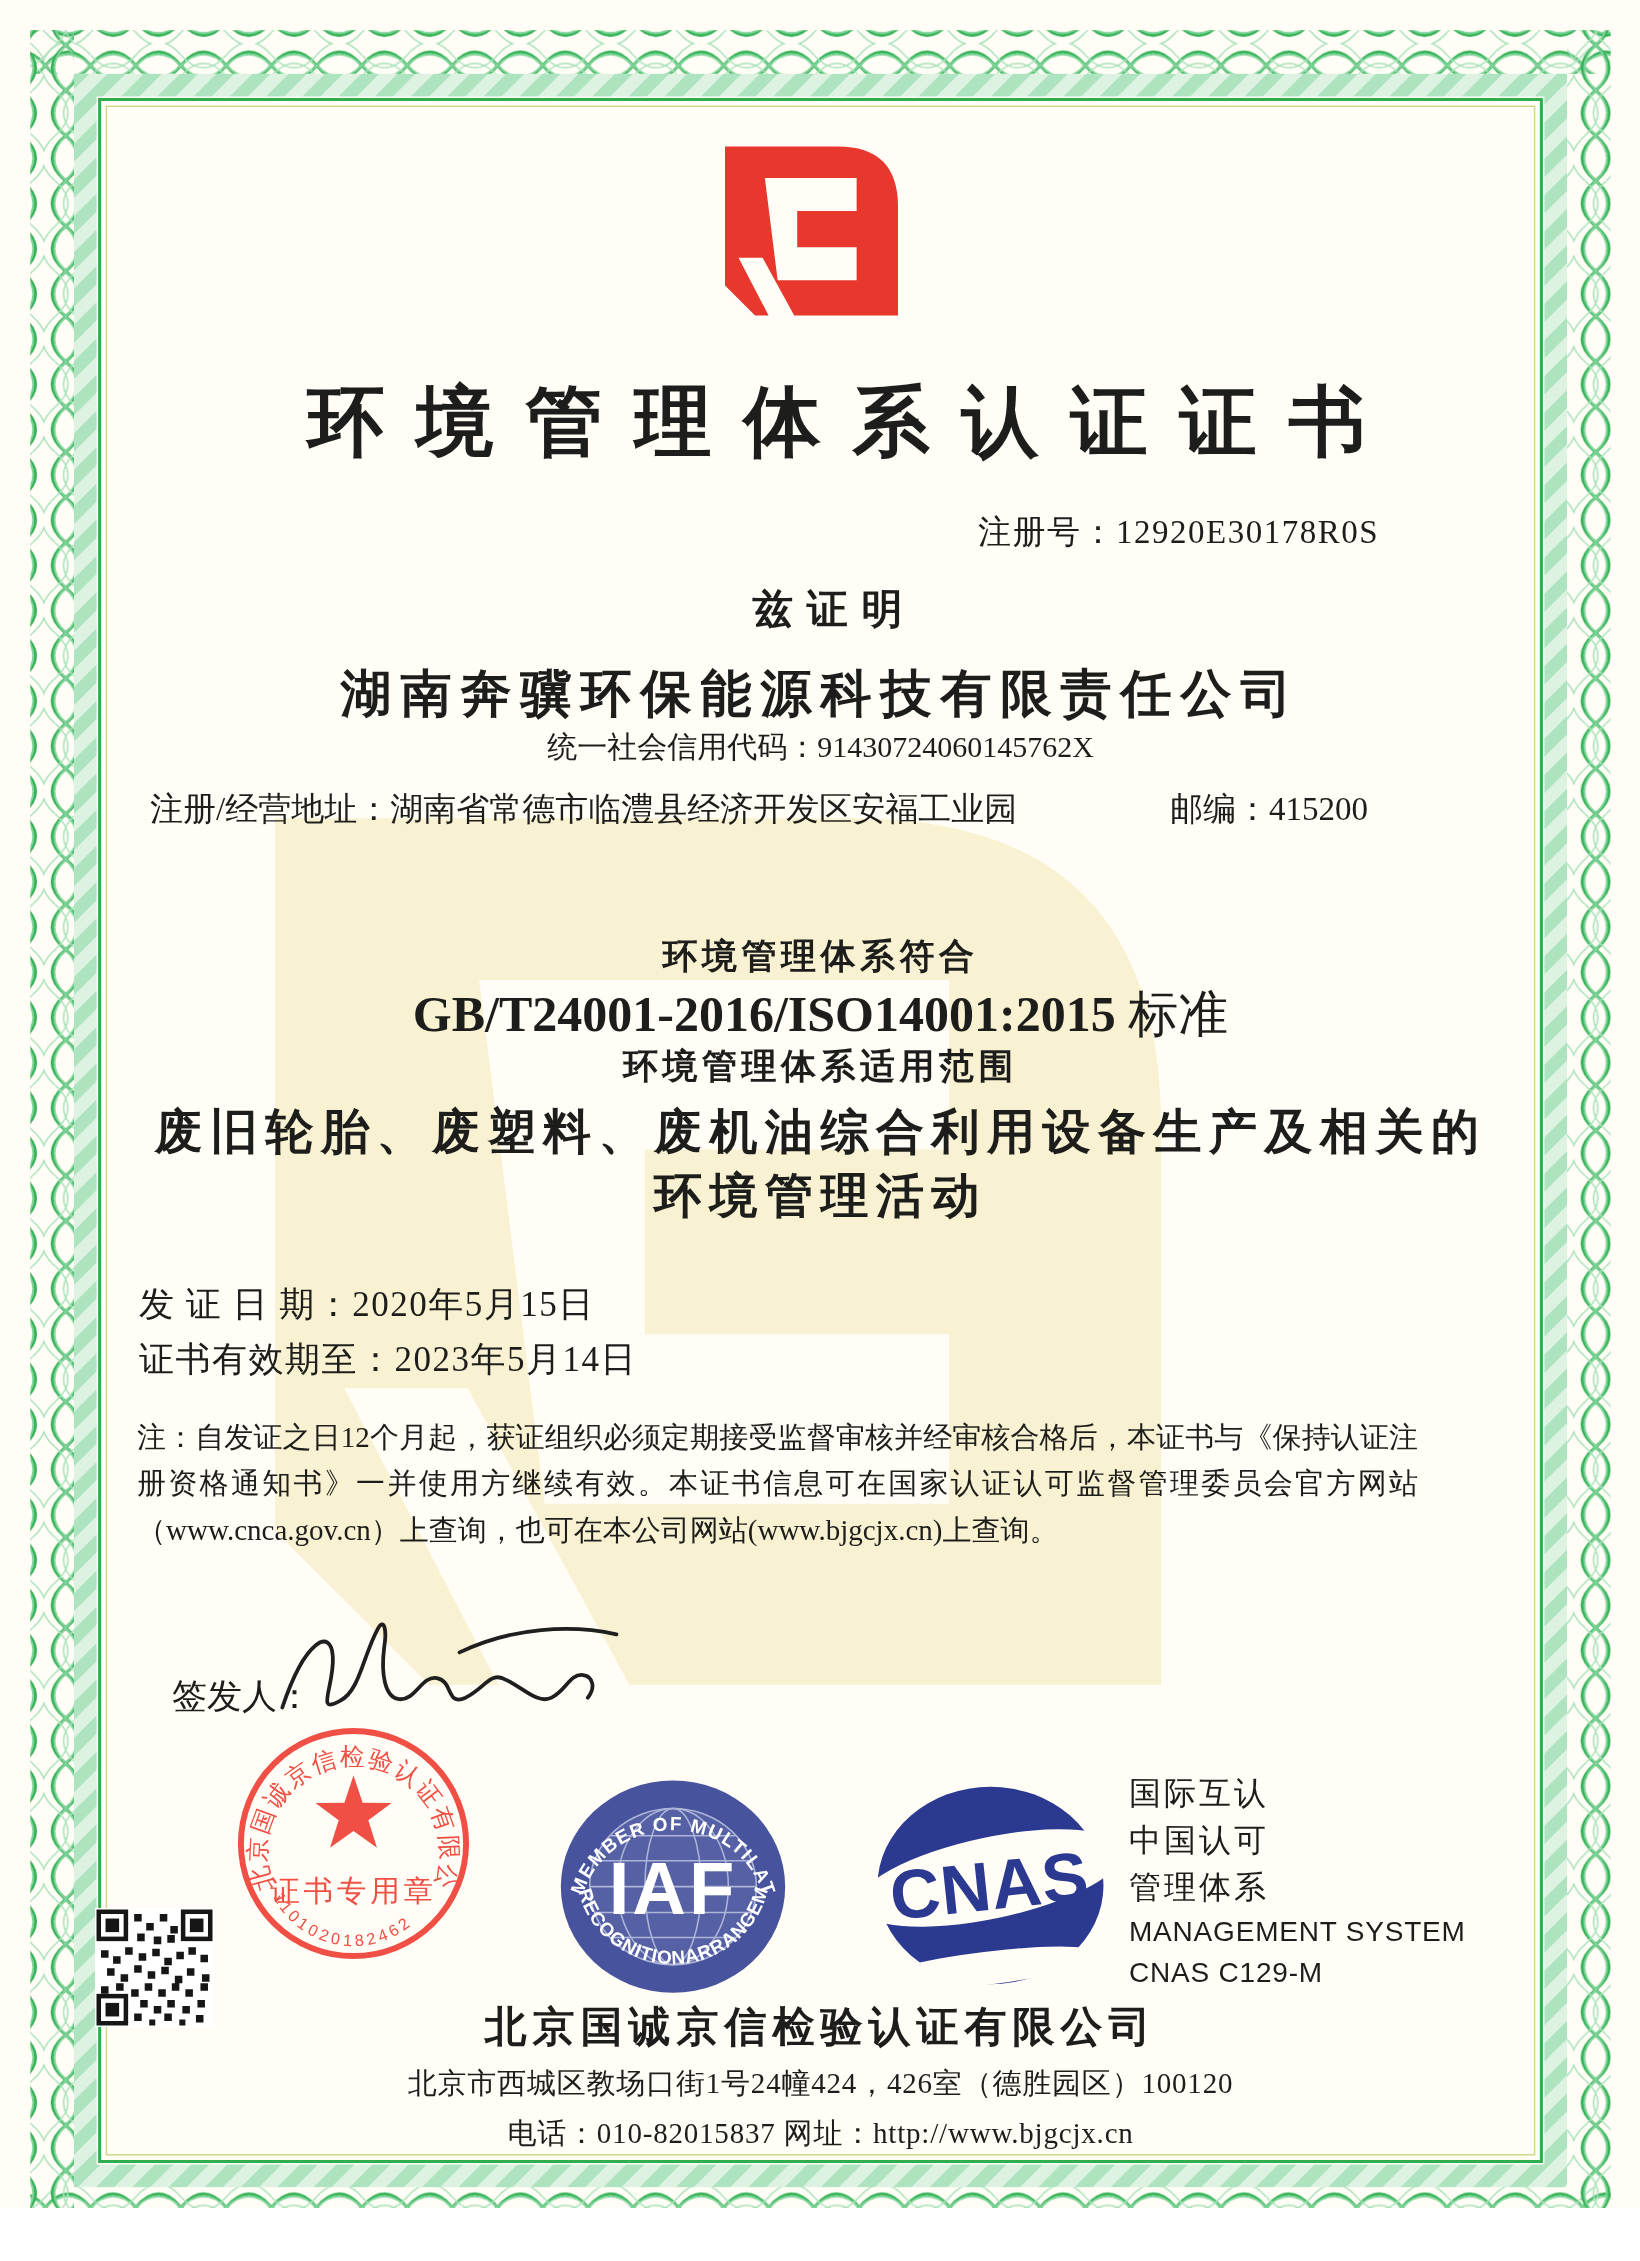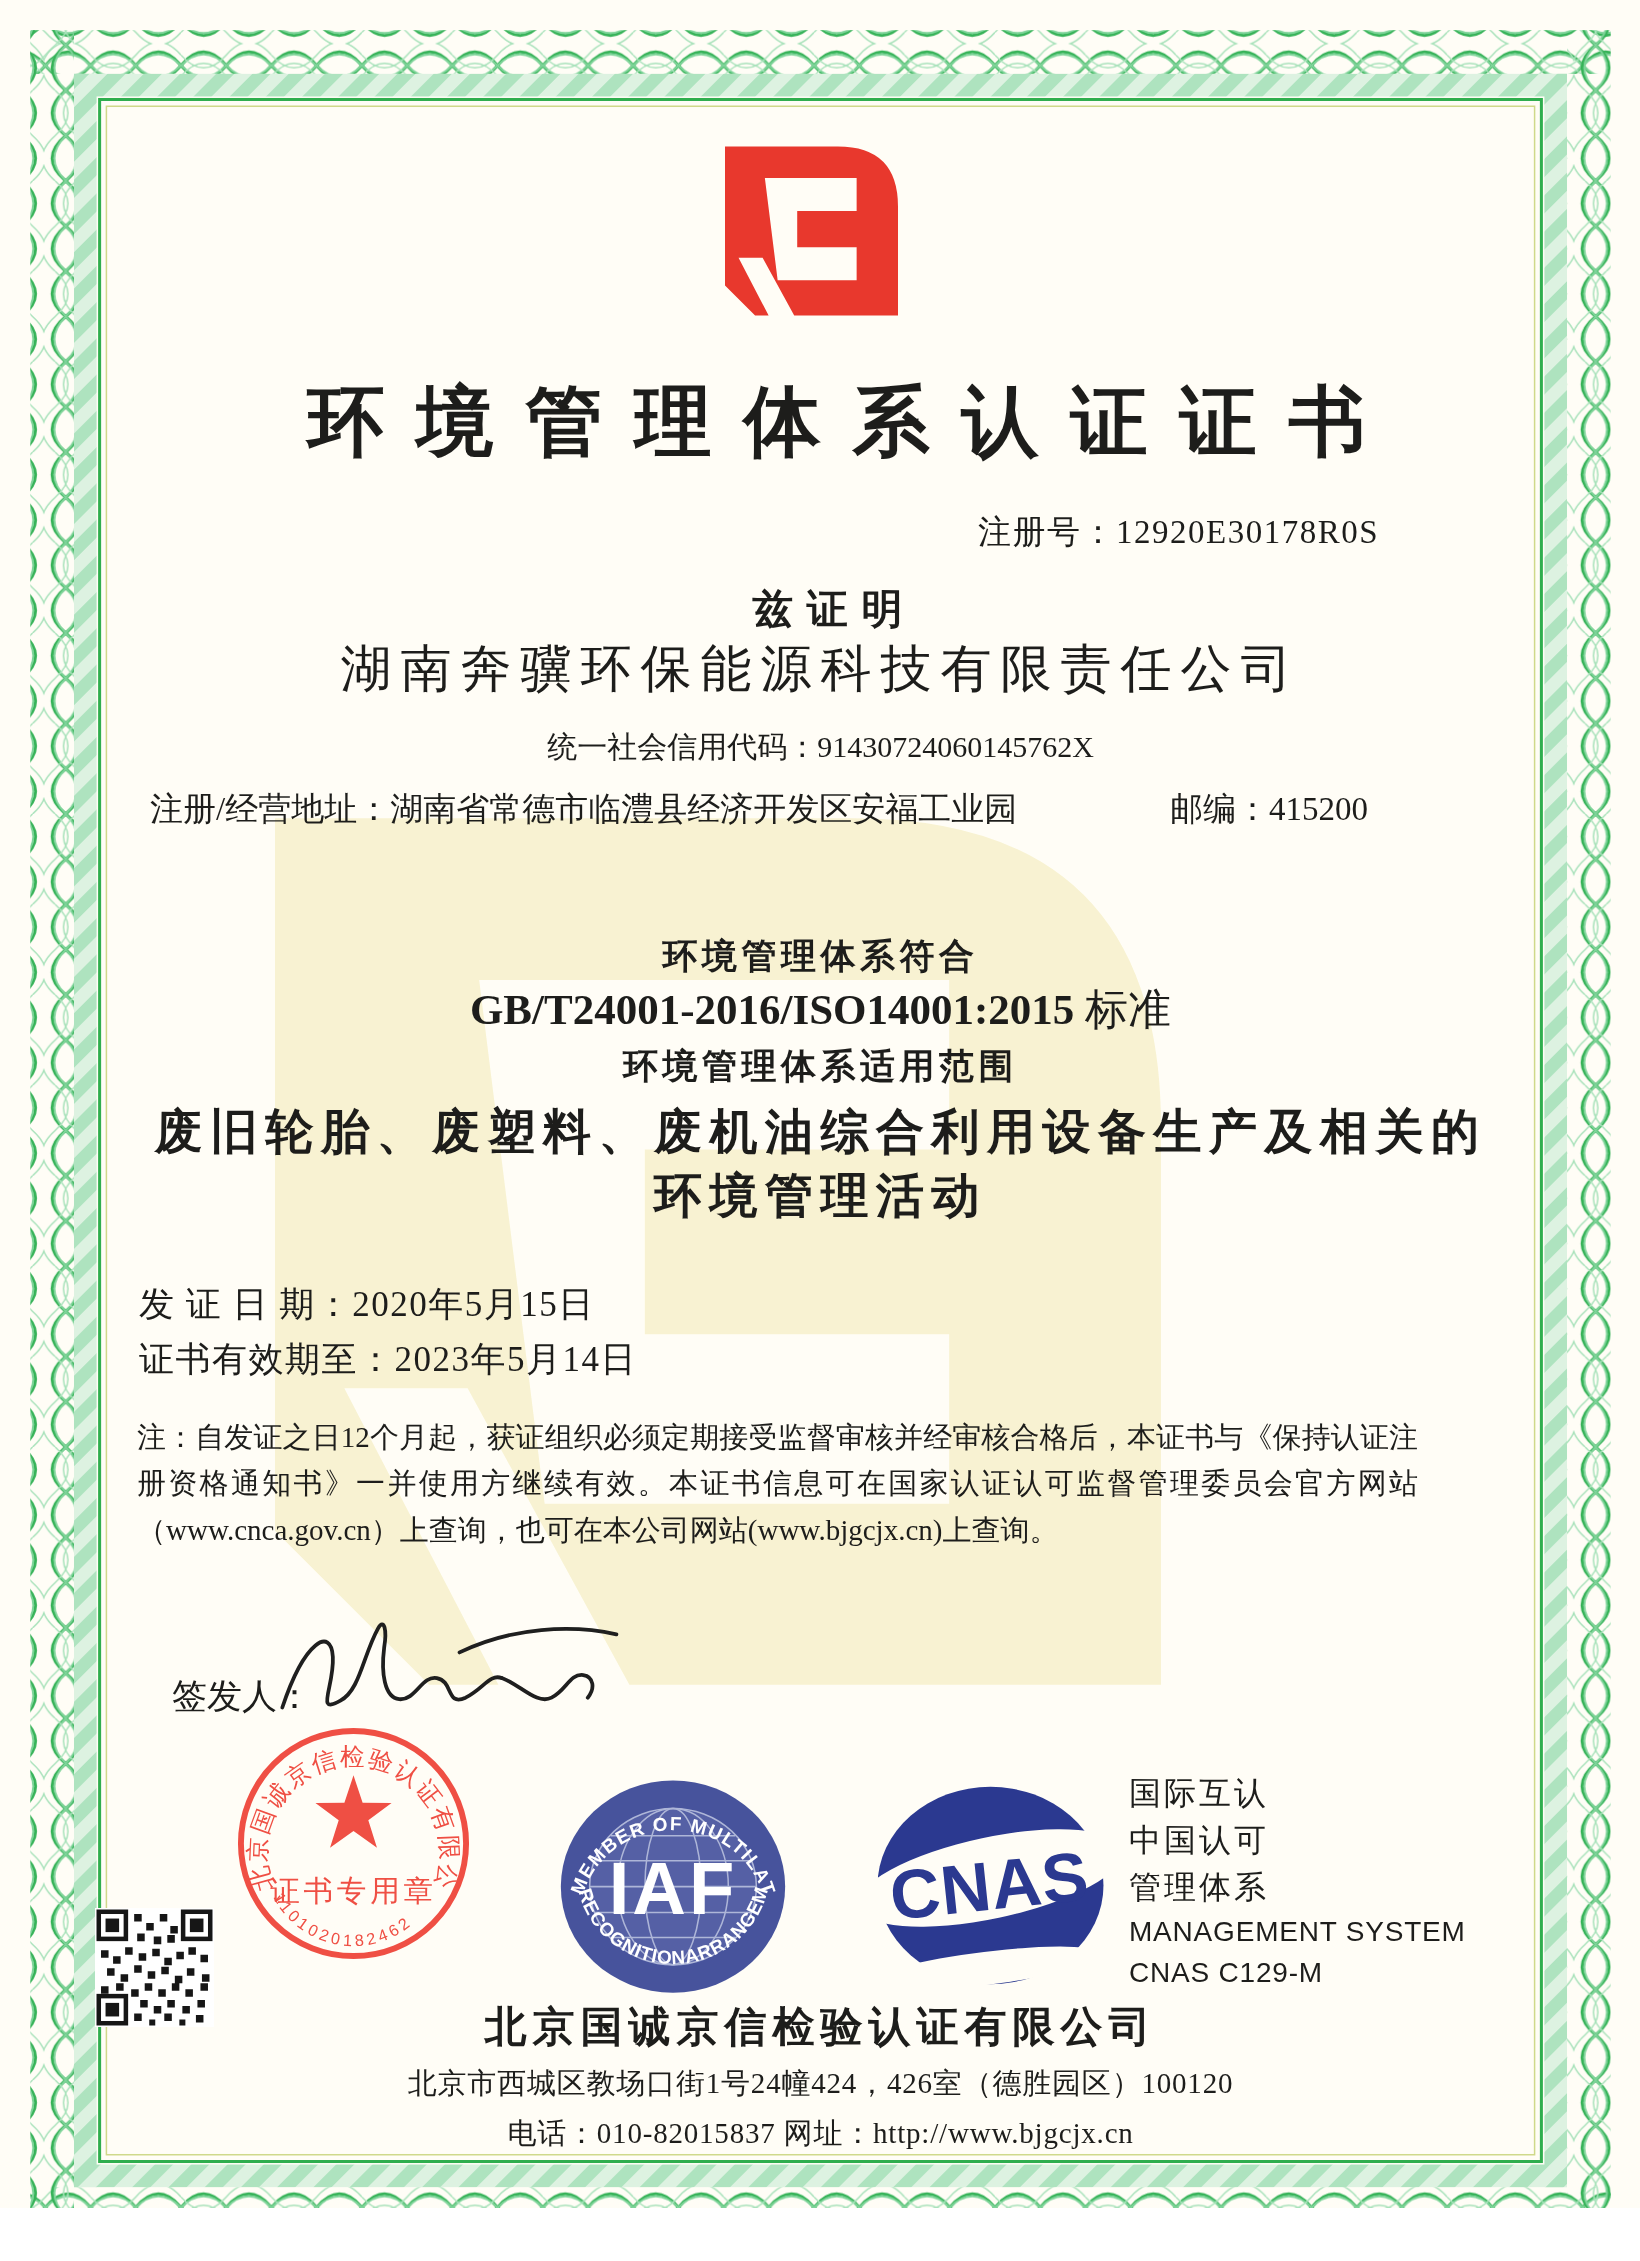--- a/index.html
+++ b/index.html
@@ -7,26 +7,26 @@
        font-family:"Liberation Serif","DejaVu Serif",serif;color:#1d1d1b;}
   .page{position:relative;width:1641px;height:2208px;background:#fffdf6;overflow:hidden;}
   .abs{position:absolute;}
   .center{left:0;width:1641px;text-align:center;}
   .serif{font-family:"Liberation Serif","DejaVu Serif",serif;}
   .sans{font-family:"Liberation Sans","DejaVu Sans",sans-serif;}
   .z1{z-index:1;} .z3{z-index:3;}
   .title{top:371px;font-size:77px;font-weight:700;letter-spacing:32px;padding-left:32px;}
   .regline{left:978px;top:510px;font-size:33px;letter-spacing:1.5px;}
   .certify{top:582px;font-size:41px;font-weight:700;letter-spacing:13.6px;padding-left:13.6px;}
-  .company{top:635px;font-size:51px;font-weight:400;letter-spacing:9px;}
+  .company{top:660px;font-size:51px;font-weight:700;letter-spacing:9px;}
   .credit{top:727px;font-size:30px;}
   .addr-row{left:112px;top:787px;font-size:33px;margin-left:38px;}
   .postcode{left:1170px;top:787px;font-size:33px;text-align:center;}
   .conform{top:933px;font-size:35px;font-weight:600;letter-spacing:4.5px;}
-  .standard{top:981px;font-size:43px;}
+  .standard{top:981px;font-size:50px;}
   .standard b{font-weight:700;}
   .scopehead{top:1043px;font-size:35px;font-weight:600;letter-spacing:4.5px;}
   .scope1{top:1100px;font-size:48px;font-weight:700;letter-spacing:7.5px;}
   .scope2{top:1164px;font-size:48px;font-weight:700;letter-spacing:7.5px;}
   .daterow1{left:139px;top:1281px;font-size:35px;letter-spacing:1.5px;}
   .daterow2{left:139px;top:1336px;font-size:35px;letter-spacing:1.5px;}
   .note{left:137px;top:1414px;width:1281px;font-size:29px;line-height:1.6;text-align:justify;}
   .signer{left:172px;top:1658px;font-size:35px;margin-top:15px;}
   .accred{left:1129px;top:1770px;}
   .accred .cn{font-size:32px;line-height:47px;letter-spacing:3px;}

